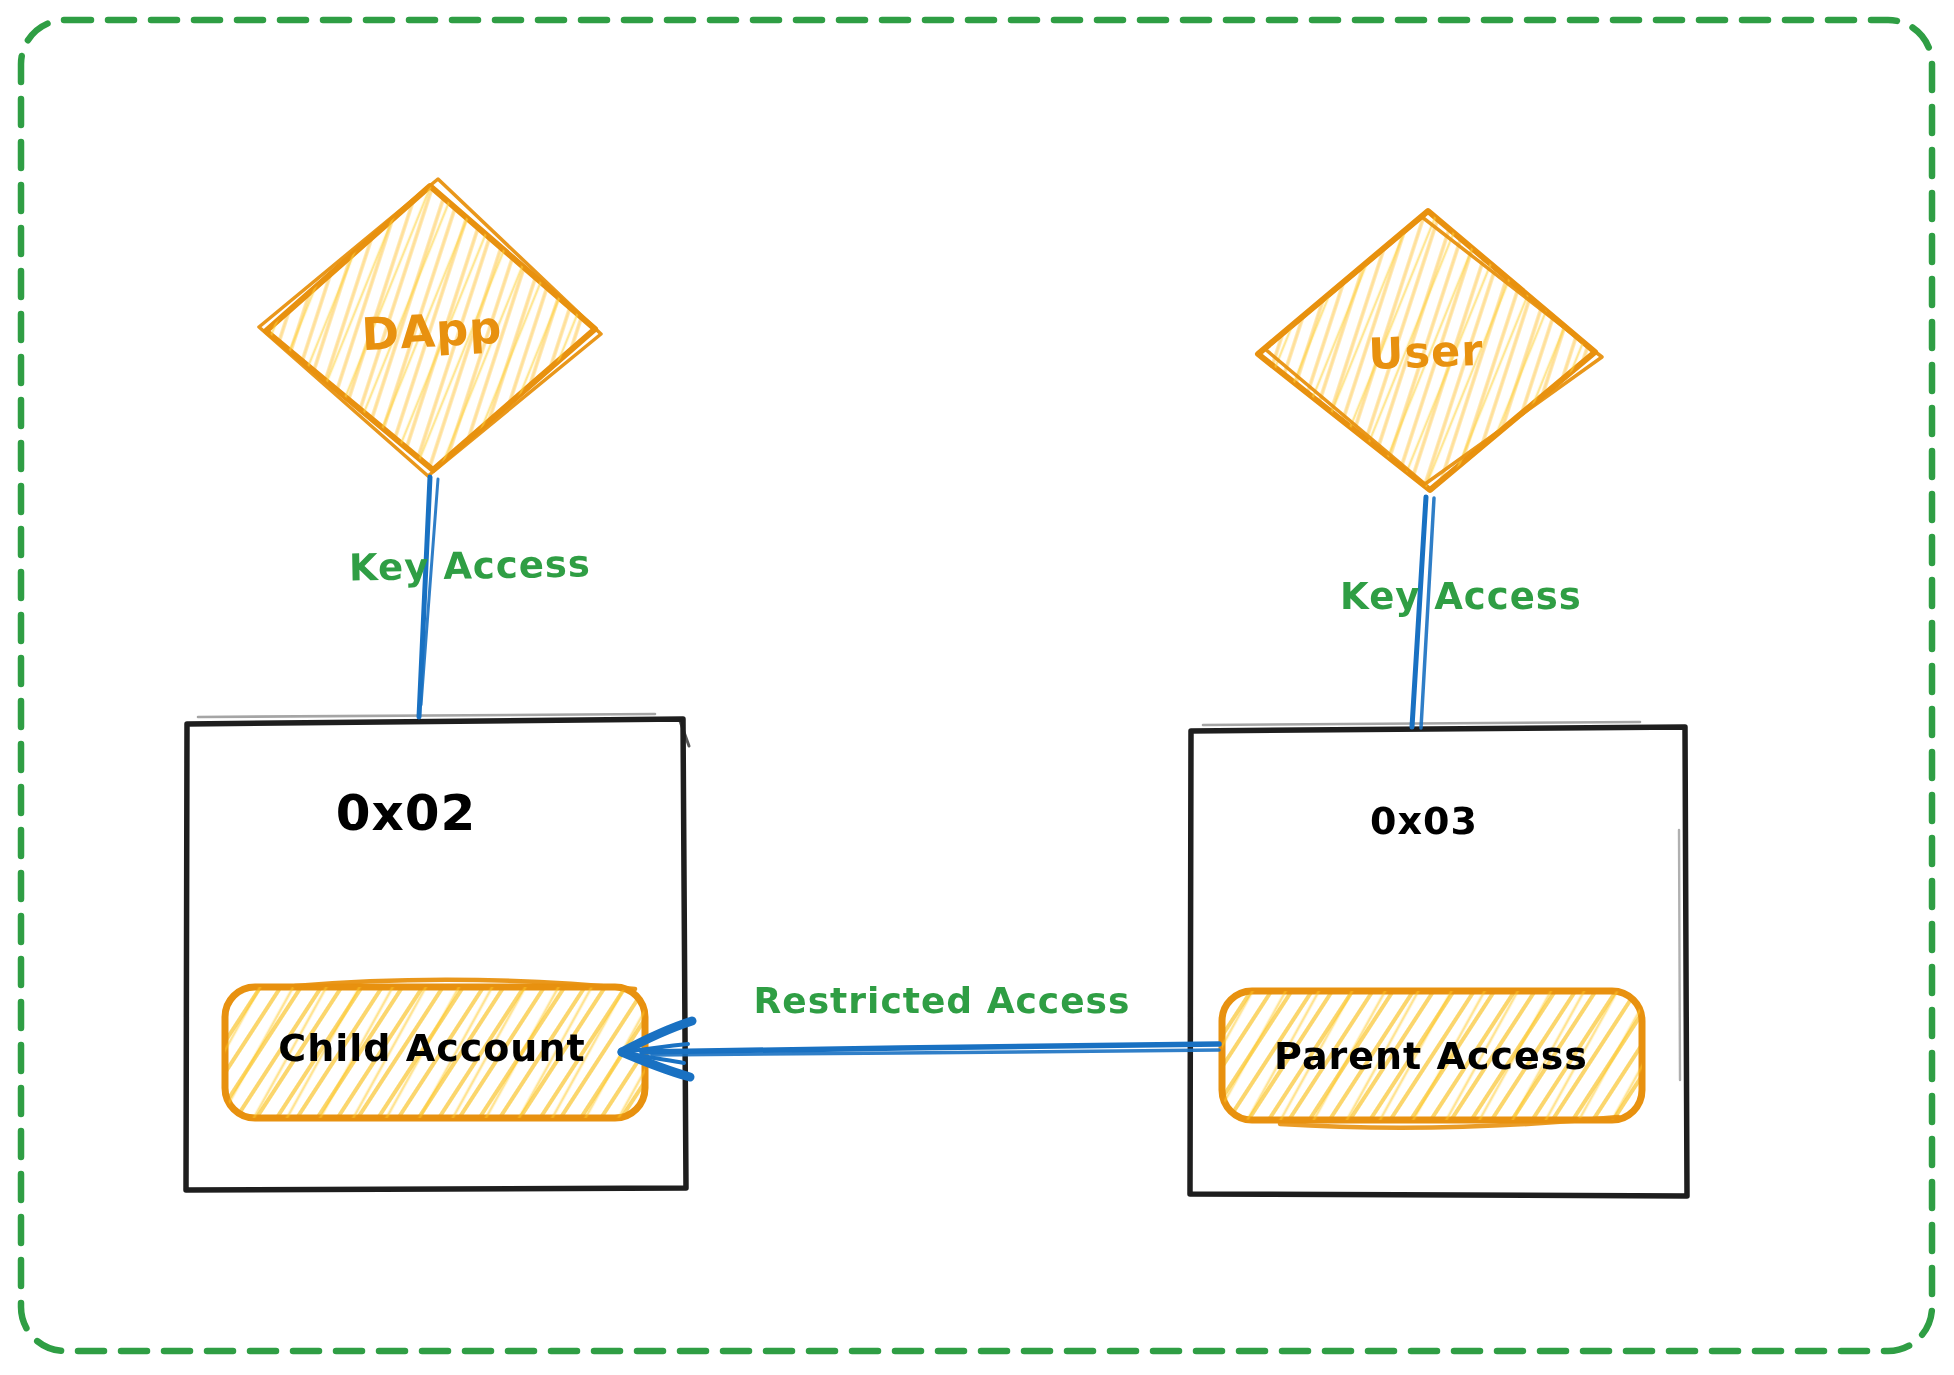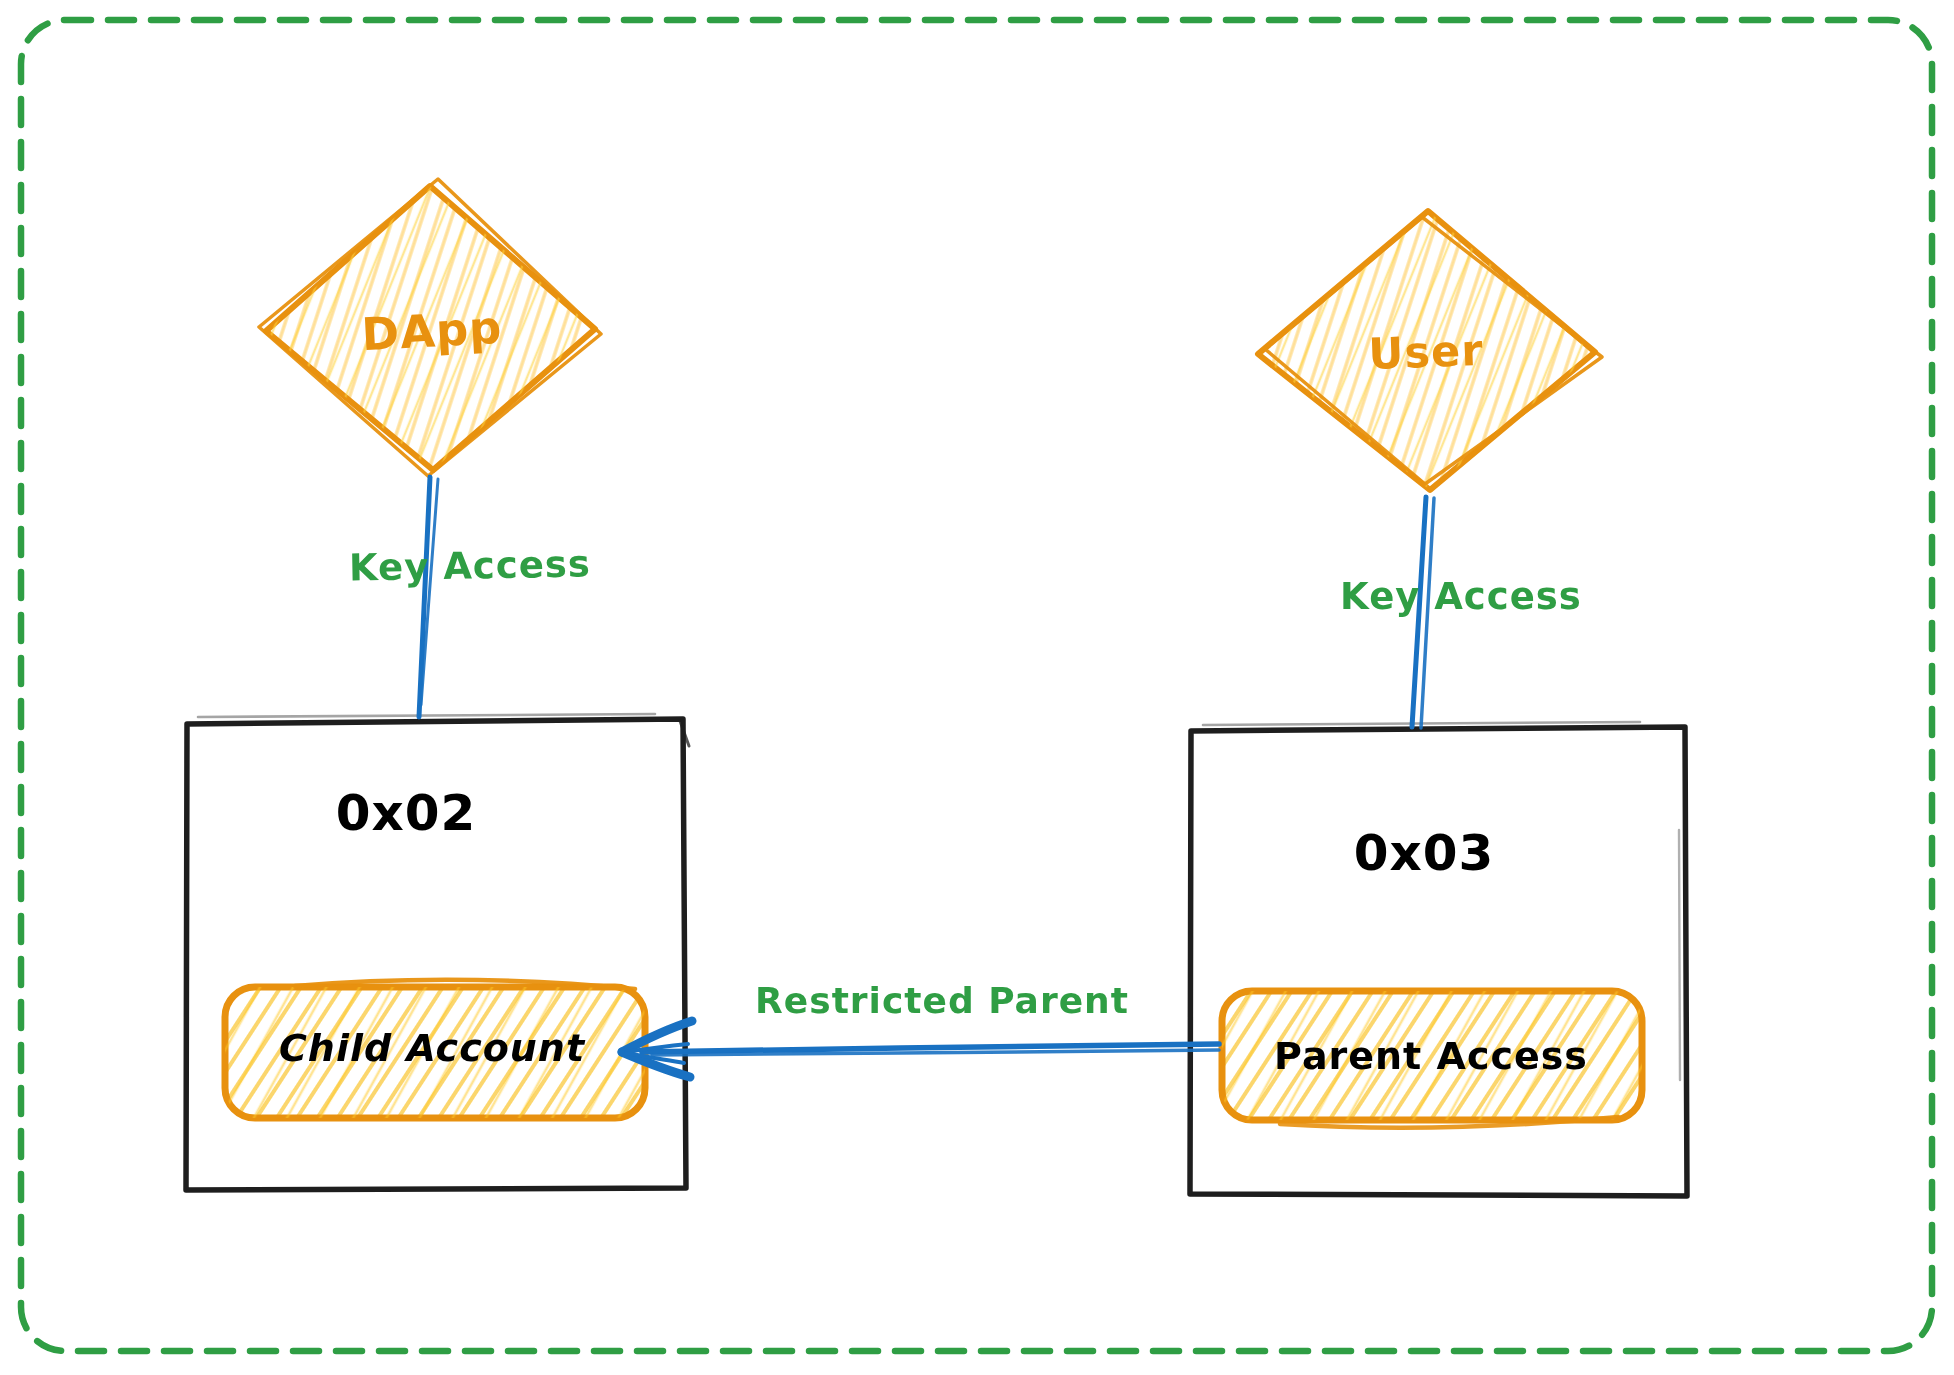--- a/index.html
+++ b/index.html
@@ -18,22 +18,22 @@
     white-space:nowrap;
     letter-spacing:1px;
     user-select:none;
   }
   .lbl.orange{color:#e8910f;}
   .lbl.ink{color:#000000;}
   .lbl.green{color:#2f9e44;}
   #lbl-dapp{left:432px;top:331px;font-size:45px;transform:translate(-50%,-50%) rotate(-3deg);}
   #lbl-user{left:1426px;top:352px;font-size:43px;transform:translate(-50%,-50%) rotate(-2deg);}
   #lbl-0x02{left:406px;top:813px;font-size:50px;}
-  #lbl-0x03{left:1424px;top:821px;font-size:50px;margin-top:32px;}
-  #lbl-child{left:432px;top:1048px;font-size:38px;font-style:italic;}
+  #lbl-0x03{left:1424px;top:821px;font-size:38px;}
+  #lbl-child{left:432px;top:1048px;font-size:38px;}
   #lbl-parent{left:1431px;top:1056px;font-size:38px;}
   #lbl-key-left{left:470px;top:566px;font-size:37px;transform:translate(-50%,-50%) rotate(-1deg);}
   #lbl-key-right{left:1461px;top:596px;font-size:37px;}
   #lbl-restricted{left:942px;top:1000px;font-size:36px;}
 </style>
 </head>
 <body>
 
 <div class="canvas">
 
@@ -109,21 +109,21 @@
       <path d="M 626 1052 C 652 1048 668 1046 688 1044" fill="none" stroke="#1971c2" stroke-width="4" stroke-linecap="round"></path>
       <path d="M 626 1053 C 652 1058 668 1060 684 1063" fill="none" stroke="#1971c2" stroke-width="4" stroke-linecap="round"></path>
     </g>
   </svg>
 
   <div class="lbl orange" id="lbl-dapp">DApp</div>
   <div class="lbl orange" id="lbl-user">User</div>
 
   <div class="lbl green" id="lbl-key-left">Key Access</div>
   <div class="lbl green" id="lbl-key-right">Key Access</div>
-  <div class="lbl green" id="lbl-restricted">Restricted Parent</div>
+  <div class="lbl green" id="lbl-restricted">Restricted Access</div>
 
   <div class="lbl ink" id="lbl-0x02">0x02</div>
   <div class="lbl ink" id="lbl-0x03">0x03</div>
 
   <div class="lbl ink" id="lbl-child">Child Account</div>
   <div class="lbl ink" id="lbl-parent">Parent Access</div>
 
 </div>
 
 </body></html>

